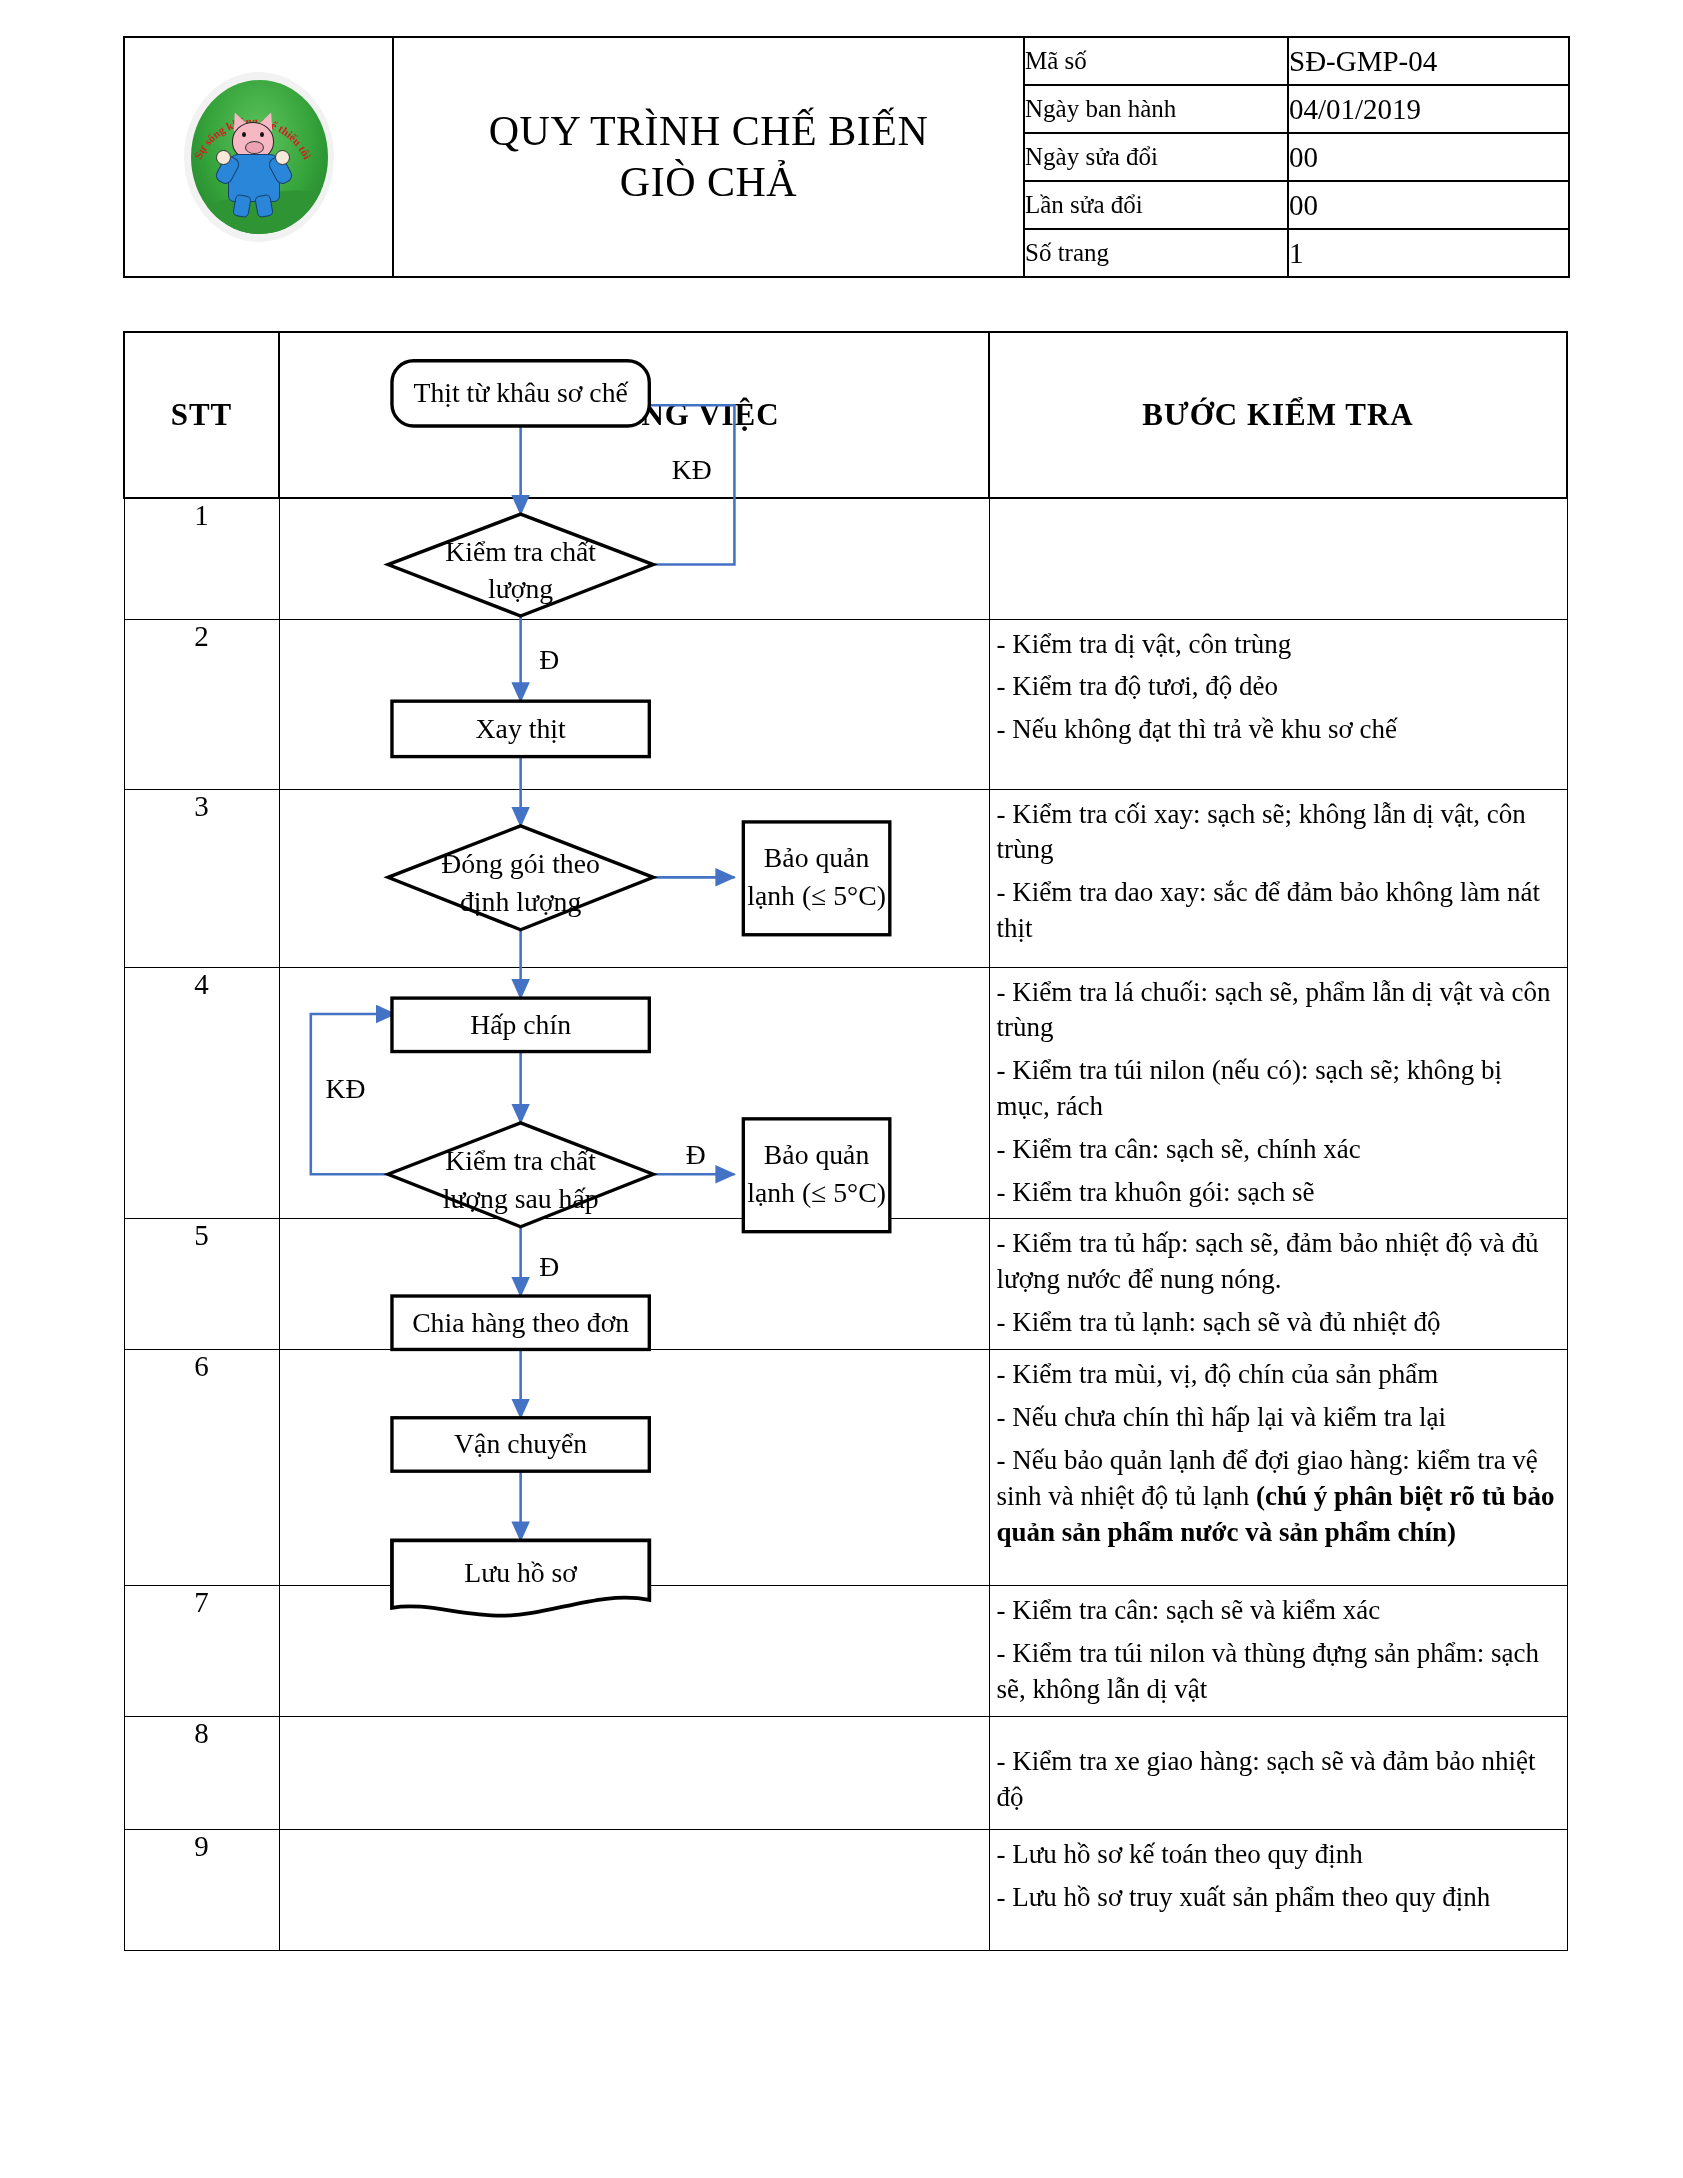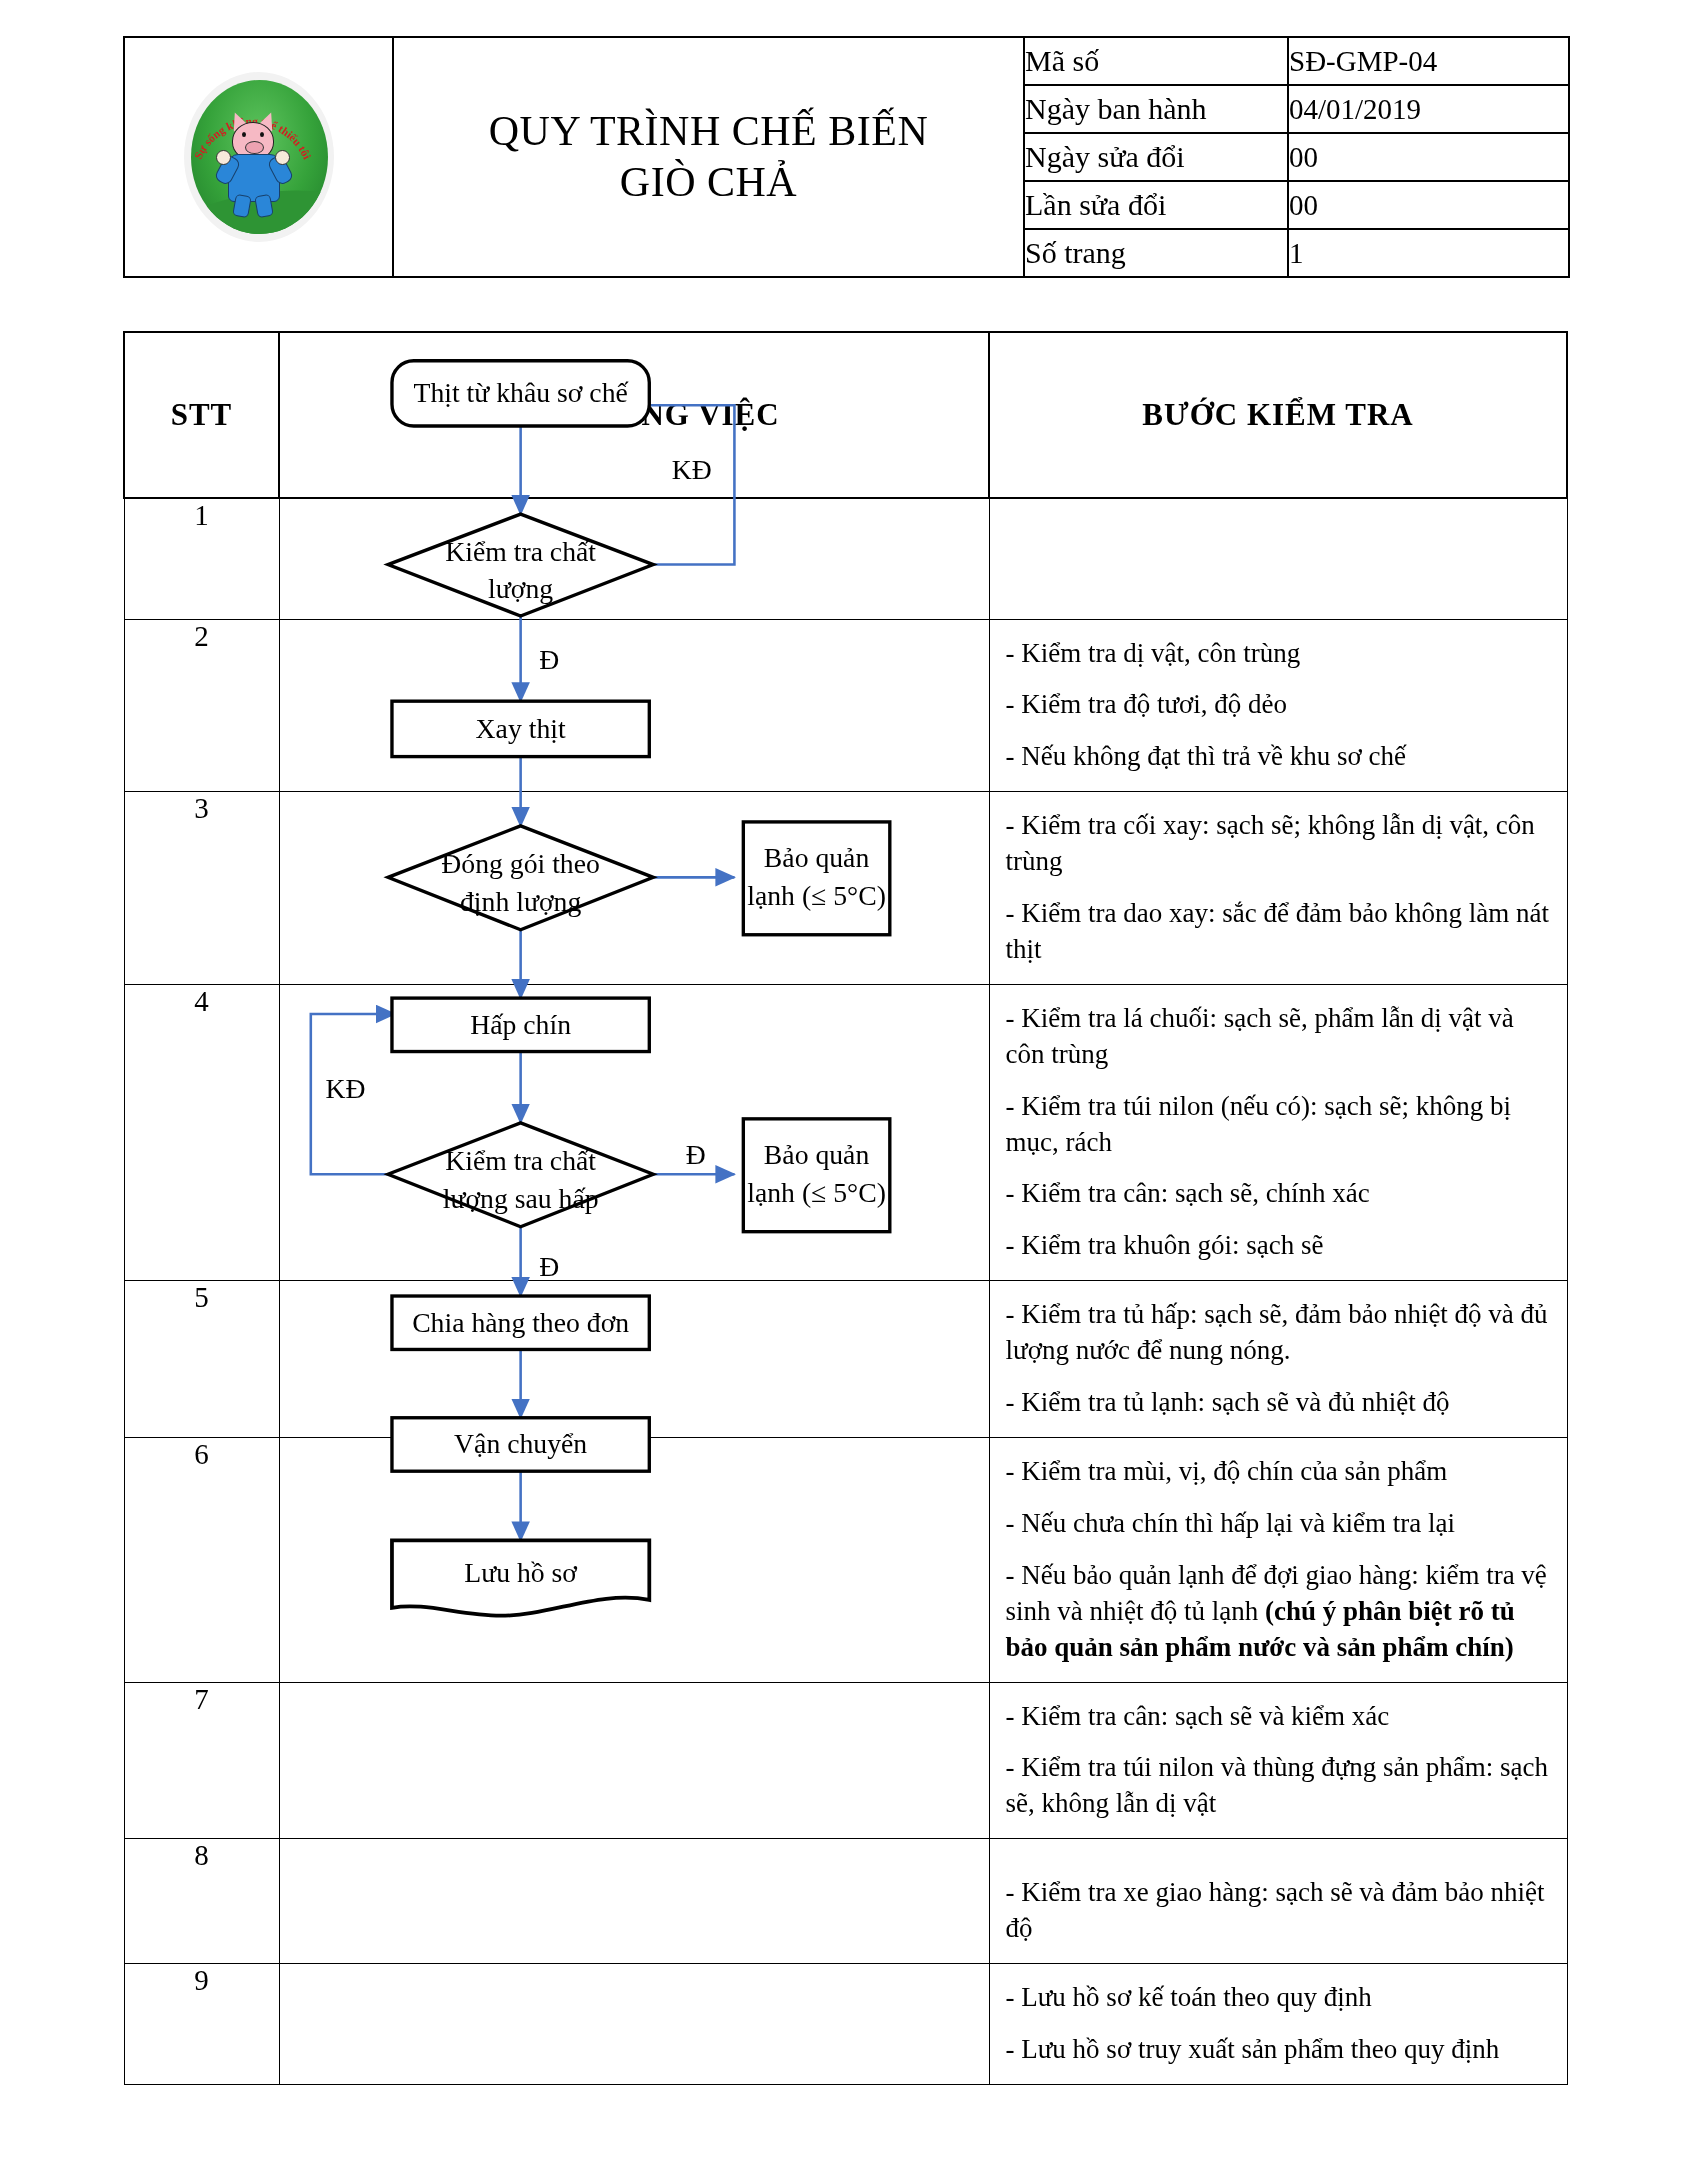--- a/index.html
+++ b/index.html
@@ -32,21 +32,21 @@
     border-collapse: collapse;
     table-layout: fixed;
   }
   .header-table td {
     border: 2px solid #000;
     padding: 0;
     vertical-align: middle;
   }
   .hdr-logo-cell { width: 267px; height: 228px; text-align: center; }
   .hdr-title-cell { width: 629px; text-align: center; }
-  .hdr-label-cell { width: 262px; padding: 4px 10px; font-size: 30px; height: 46px; border-radius: 7px; }
+  .hdr-label-cell { width: 262px; padding: 4px 10px; font-size: 25px; height: 46px; border-radius: 7px; }
   .hdr-value-cell { width: 279px; padding: 4px 10px; font-size: 29px; height: 46px; }
 
   .doc-title {
     font-size: 42px;
     font-weight: normal;
     line-height: 1.22;
     letter-spacing: 0.5px;
   }
 
   
@@ -192,21 +192,21 @@
   }
   .work-cell {
     position: relative;
     padding: 0;
   }
   .chk-cell {
     padding: 10px 12px 10px 14px;
     font-size: 27px;
     line-height: 1.33;
   }
-  .chk-cell p { margin: 16px; }
+  .chk-cell p { margin: 7px; }
   .chk-cell b { font-weight: bold; }
 
   
   .flow-layer {
     position: absolute;
     left: 276px;
     top: 331px;
     width: 708px;
     height: 1643px;
     pointer-events: none;

